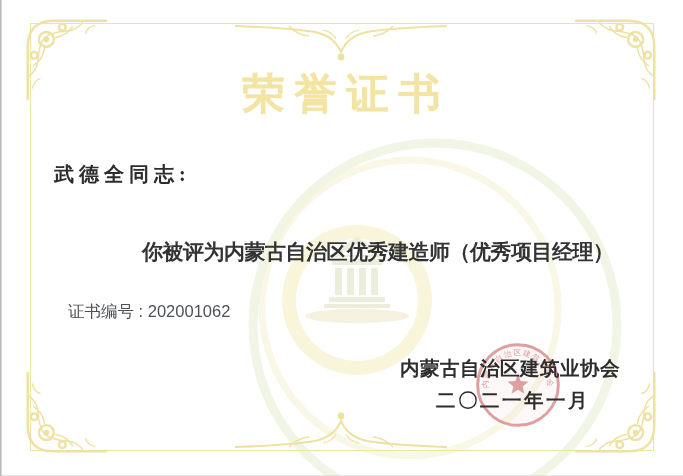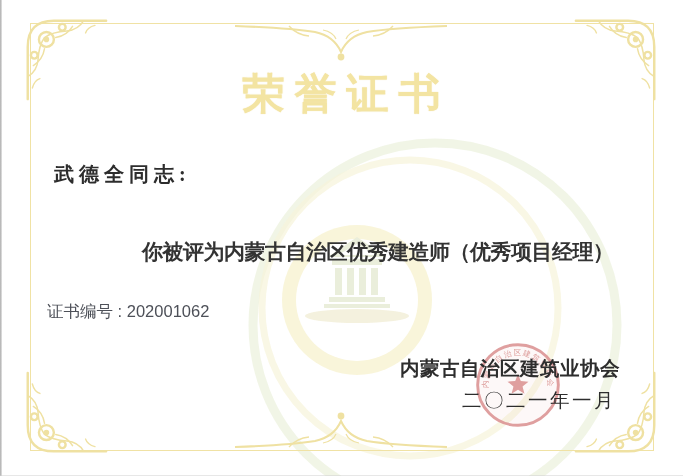--- a/index.html
+++ b/index.html
@@ -48,36 +48,35 @@
   }
   .recipient {
     position: absolute; left: 54px; top: 161px;
     font-size: 20px; font-weight: bold; color: #2d2d2d; letter-spacing: 5px;
     z-index: 4;
   }
   .citation-line { position: absolute; margin: 0; font-size: 21px; font-weight: bold; color: #333333; letter-spacing: -0.5px; z-index: 4; }
   .line1 { left: 142px; top: 206px; margin-top: 32px; }
   .line2 { left: 142px; top: 250px; }
   .num-row {
-    position: absolute; left: 47px;
+    position: absolute; left: 68px;
     font-family: "Liberation Sans", "DejaVu Sans", sans-serif;
     font-size: 16.5px; color: #4d5058; z-index: 4;
   }
   .num-row.r1 { top: 301px; }
   .num-row.r2 { top: 329px; }
   .issuer {
     position: absolute; left: 400px; top: 355px;
     font-size: 19.5px; font-weight: bold; color: #2d2d2d; letter-spacing: .5px;
     z-index: 4;
   }
   .issue-date {
     position: absolute; left: 436px; top: 387px;
-    font-size: 19.5px; font-weight: normal; color: #2d2d2d; letter-spacing: 2.5px;
+    font-size: 19.5px; font-weight: bold; color: #2d2d2d; letter-spacing: 2.5px;
     z-index: 4;
-    margin-left: 26px;
   }
   .seal { position: absolute; left: 474px; top: 341px; width: 88px; height: 88px; opacity: .9; z-index: 3; }
   .defs-holder { position: absolute; width: 0; height: 0; overflow: hidden; }
 </style>
 </head>
 <body>
 
 <div class="page">
 
   <svg class="defs-holder" aria-hidden="true">

